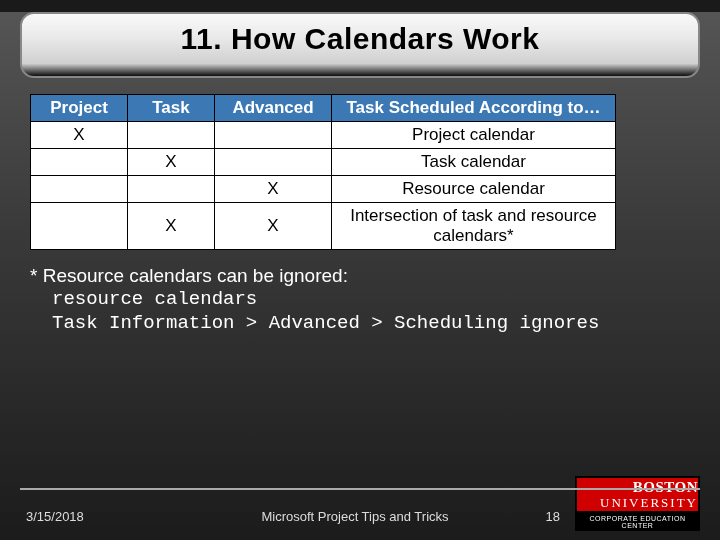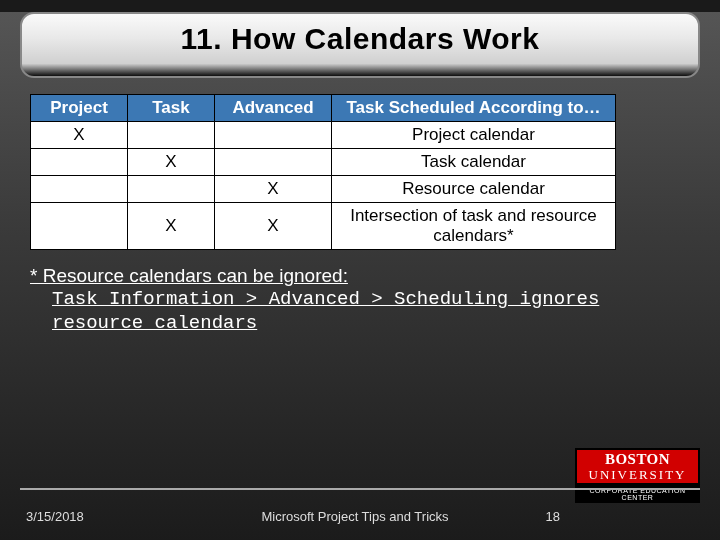--- a/index.html
+++ b/index.html
@@ -64,21 +64,20 @@
   }
   table.cal td.cen { text-align: center; }
   .col1 { width: 80px; }
   .col2 { width: 70px; }
   .col3 { width: 100px; }
   .note {
     color: #fff;
     font-size: 19px;
     margin-top: 14px;
     line-height: 1.25;
-    text-decoration: underline;
   }
   .note .indent {
     padding-left: 22px;
     display: block;
   }
   .mono {
     font-family: "Courier New", monospace;
     font-size: 19px;
   }
   .footer-line {
@@ -109,24 +108,25 @@
     width: 125px;
     height: 50px;
   }
   .logo .top {
     background: #d10000;
     color: #fff;
     font-weight: 900;
     font-family: Georgia, serif;
     letter-spacing: 0.5px;
     font-size: 15px;
-    text-align: center;
+    text-align: right;
     padding: 2px 0;
     border: 2px solid #000;
     line-height: 1;
+    margin-top: 28px;
   }
   .logo .top .sub {
     font-size: 13px;
     letter-spacing: 2px;
     font-weight: normal;
     display: block;
     margin-top: 1px;
   }
   .logo .bot {
     background: #000;
@@ -177,22 +177,22 @@
         <td class="cen"></td>
         <td class="cen">X</td>
         <td class="cen">X</td>
         <td>Intersection of task and resource calendars*</td>
       </tr>
     </tbody>
       </table>
 
     <div class="note">
       <span>* Resource calendars can be ignored:</span>
+      <span class="indent mono">resource calendars</span>
       <span class="indent mono">Task Information &gt; Advanced &gt; Scheduling ignores</span>
-      <span class="indent mono">resource calendars</span>
     </div>
   </div>
 
   <div class="logo">
     <div class="top">
       <span>BOSTON</span>
       <span class="sub">UNIVERSITY</span>
     </div>
     <div class="bot">CORPORATE EDUCATION CENTER</div>
   </div>

